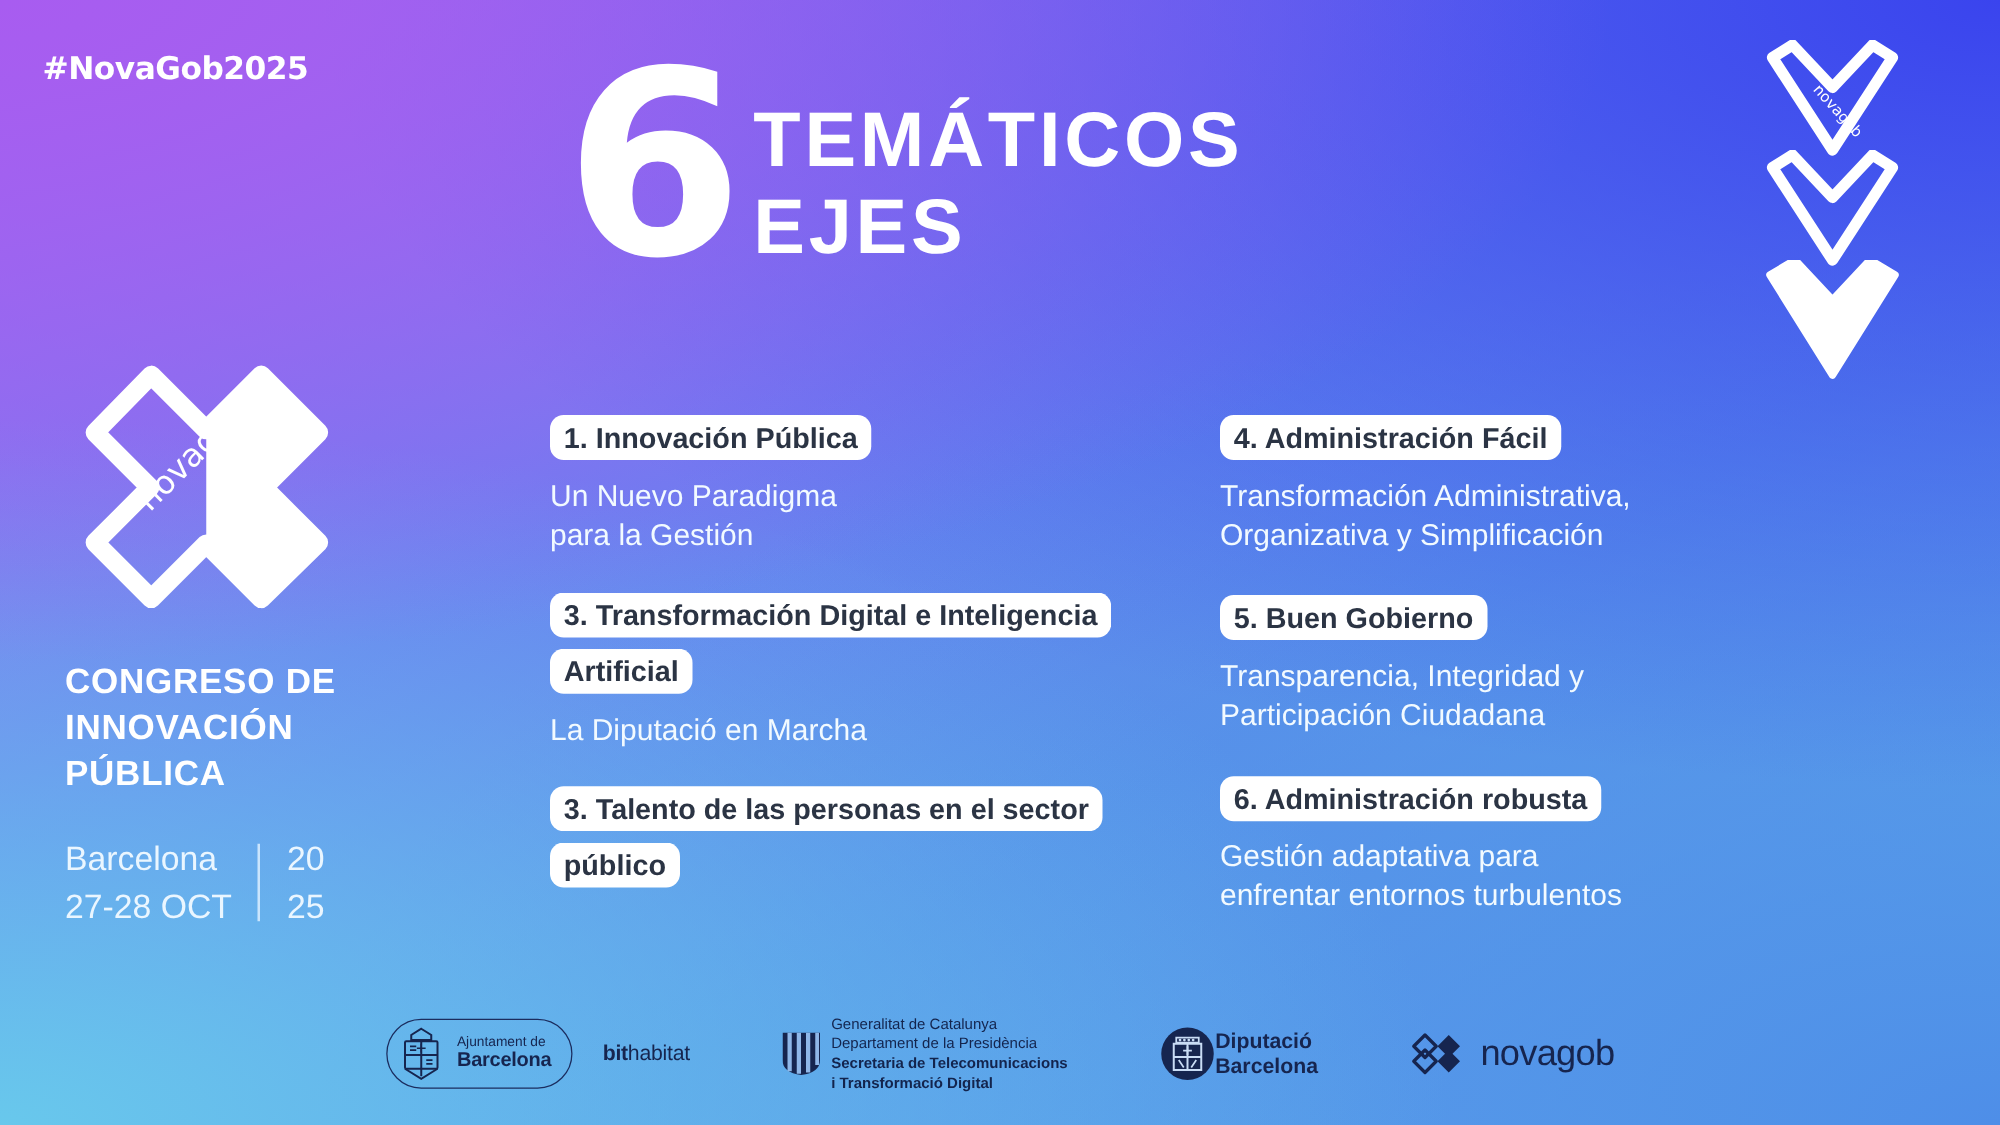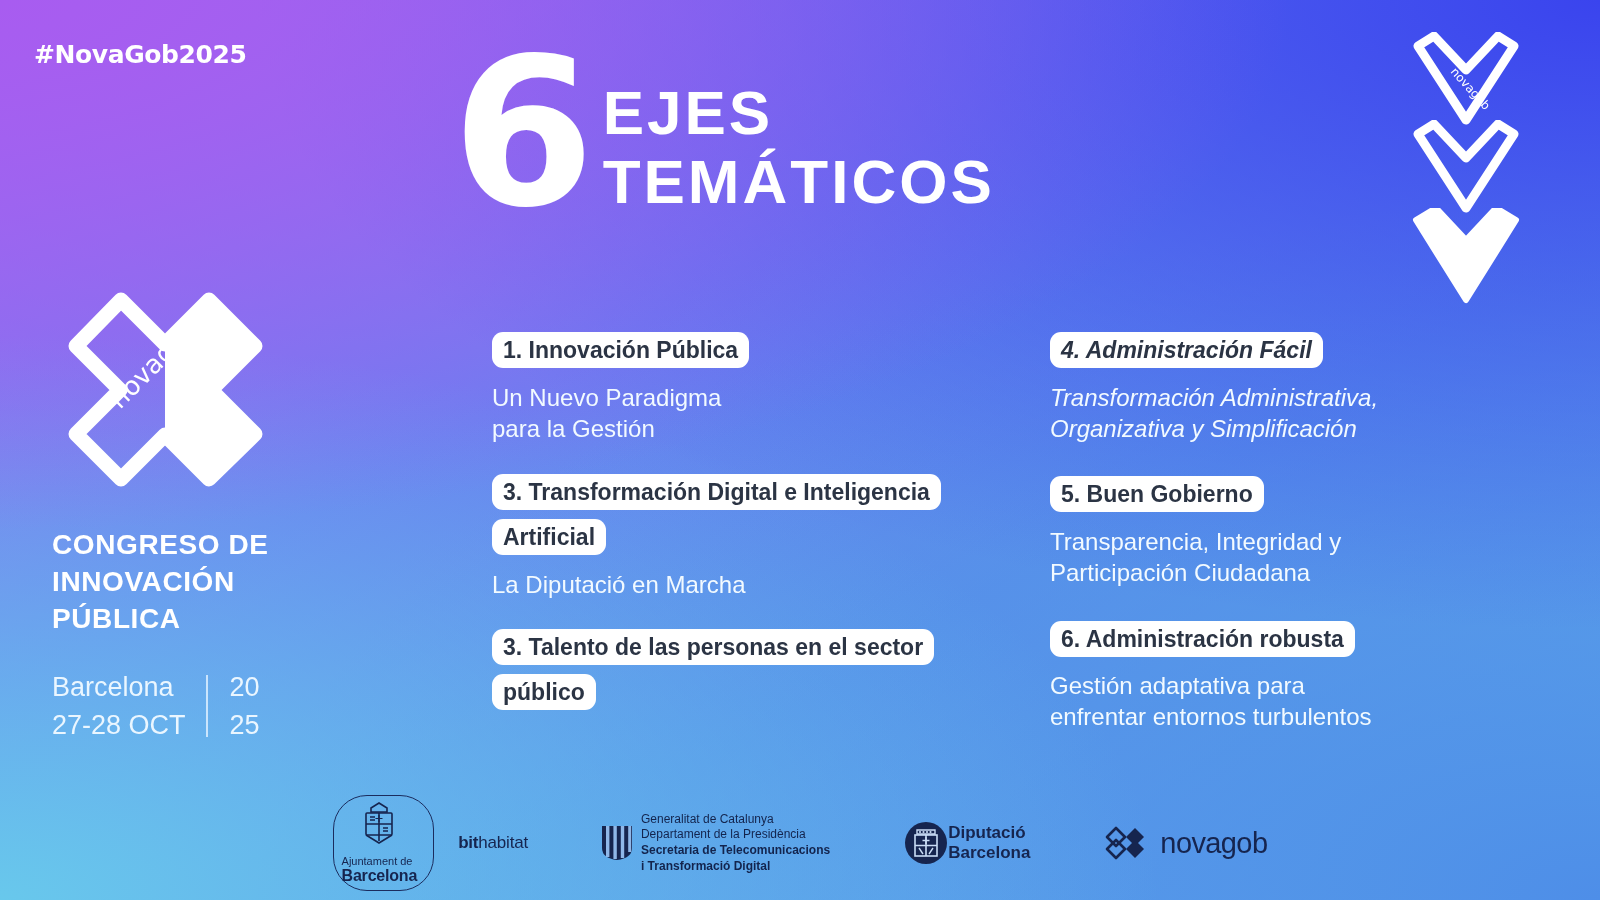--- a/index.html
+++ b/index.html
@@ -49,54 +49,54 @@
     margin-top:30px; color:#fff; font-weight:bold;
     font-size:28px; line-height:1.32; letter-spacing:0.6px;
     font-family:"Liberation Sans", sans-serif;
   }
   .event-meta { margin-top:30px; display:flex; align-items:center; }
   .event-place { color:#eaf6ff; font-size:27px; line-height:1.42; font-weight:400; }
   .event-divider { width:2px; height:62px; background:#dceeff; margin:0 22px 0 20px; opacity:.85; }
   .event-year { color:#eaf6ff; font-size:27px; line-height:1.42; }
 
   
-  .axes { position:absolute; left:440px; top:328px; width:1040px; display:flex; gap:48px;justify-content:flex-end; }
+  .axes { position:absolute; left:440px; top:328px; width:1040px; display:flex; gap:26px; }
   .axis-col { width:470px; }
   .axis-col.right { padding-left:40px; }
   .axis-item { margin-bottom:26px; }
   .axis-title {
     display:inline; font-size:23px; font-weight:bold; color:#2b3444;
     line-height:1.95; background:#fff; border-radius:11px;
     padding:5px 11px; box-decoration-break:clone; -webkit-box-decoration-break:clone;
     font-family:"Liberation Sans", sans-serif;
   }
   .axis-title-wrap { margin-bottom:6px; }
   .axis-sub {
     margin-top:10px; color:#f2faff; font-size:24px; line-height:1.28;
     font-weight:400; font-family:"Liberation Sans", sans-serif;
   }
   .axis-item.a2 { margin-bottom:24px; }
-  .axis-item.a4 { margin-bottom:28px;font-style:italic; }
+  .axis-item.a4 { margin-bottom:28px; }
   .axis-item.a5 { margin-bottom:28px; }
 
   
   .chevrons { position:absolute; right:70px; top:32px; width:120px; }
   .chevrons svg { display:block; }
   .chev { margin-bottom:-8px; }
 
   
   .footer {
     position:absolute; left:0; right:0; bottom:22px; height:70px;
     display:flex; align-items:center; justify-content:center; gap:0;
   }
   .f-logo { display:flex; align-items:center; color:#1b2c5e; }
   .ajunt { margin-left:0; }
   .ajunt-box {
     display:flex; align-items:center; gap:10px;
-    border:1.6px solid #1b2c5e; border-radius:34px; padding:5px 16px 5px 8px;flex-direction:column;
+    border:1.6px solid #1b2c5e; border-radius:34px; padding:5px 16px 5px 8px;
   }
   .ajunt-txt { font-size:11px; line-height:1.12; color:#16254f; }
   .ajunt-txt .b { font-size:16px; font-weight:bold; display:block; letter-spacing:-0.2px; }
   .bithabitat { margin-left:24px; font-size:17px; color:#16254f; letter-spacing:-0.2px; }
   .bithabitat b { font-weight:bold; }
 
   .gene { margin-left:74px; display:flex; align-items:center; gap:9px; }
   .gene-txt { font-size:12px; line-height:1.3; color:#13244d; }
   .gene-txt .bb { font-weight:bold; }
 
@@ -109,22 +109,22 @@
 </head>
 <body>
 
 <div id="poster">
 
   <div class="hashtag">#NovaGob2025</div>
 
   <div class="headline">
     <div class="big-six">6</div>
     <div class="headline-words">
+      <div>TEMÁTICOS</div>
       <div>EJES</div>
-      <div>TEMÁTICOS</div>
     </div>
   </div>
 
   <div class="chevrons">
     <div class="chev">
       <svg width="112" height="96" viewBox="0 0 112 96">
         <path d="M8 14 L24 4 L56 38 L88 4 L104 14 L56 88 Z" fill="none" stroke="#ffffff" stroke-width="9" stroke-linejoin="round"></path>
         <text x="40" y="40" fill="#ffffff" font-family="DejaVu Sans, sans-serif" font-size="12" transform="rotate(48 40 40)">novagob</text>
       </svg>
     </div>

